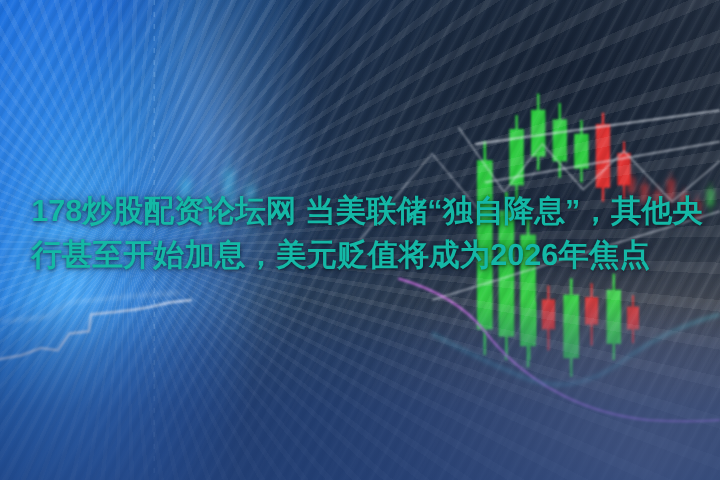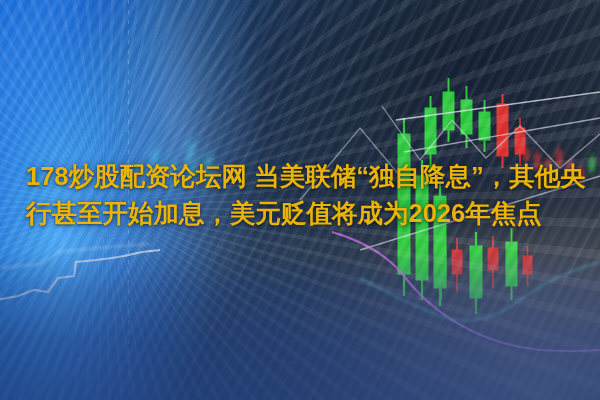--- a/index.html
+++ b/index.html
@@ -115,21 +115,21 @@
   #chart-svg{position:absolute;inset:0;width:600px;height:400px;}
 
   
   #headline{
     position:absolute;
     left:26px; top:158px;
     width:572px;
     font-size:25.5px;
     line-height:37px;
     font-weight:bold;
-    color:#eab308;
+    color:#14b8a6;
     letter-spacing:0px;
     text-shadow:0 1px 3px rgba(0,0,0,.55), 0 0 10px rgba(10,25,55,.45);
     white-space:normal;
     word-break:break-all;
   }
   #headline .seg{white-space:normal;}
 
   
   #bg-bottomfade{
     top:250px;

